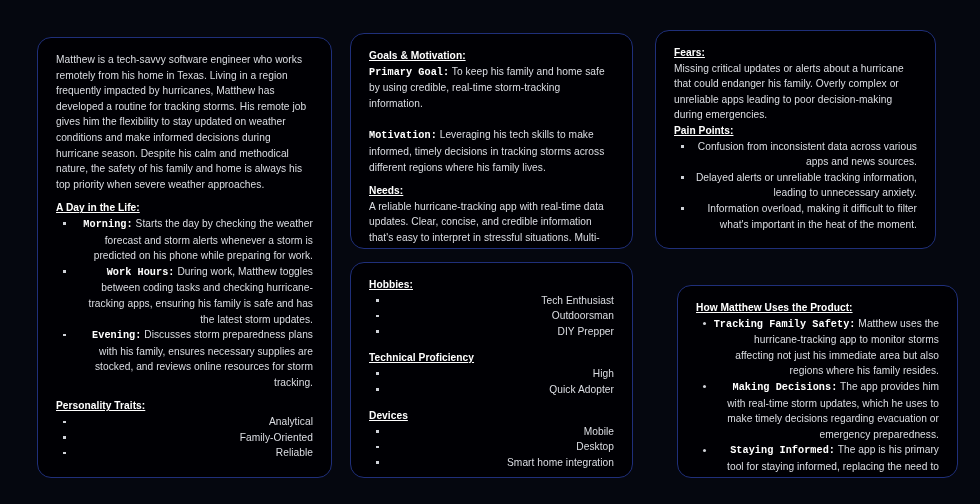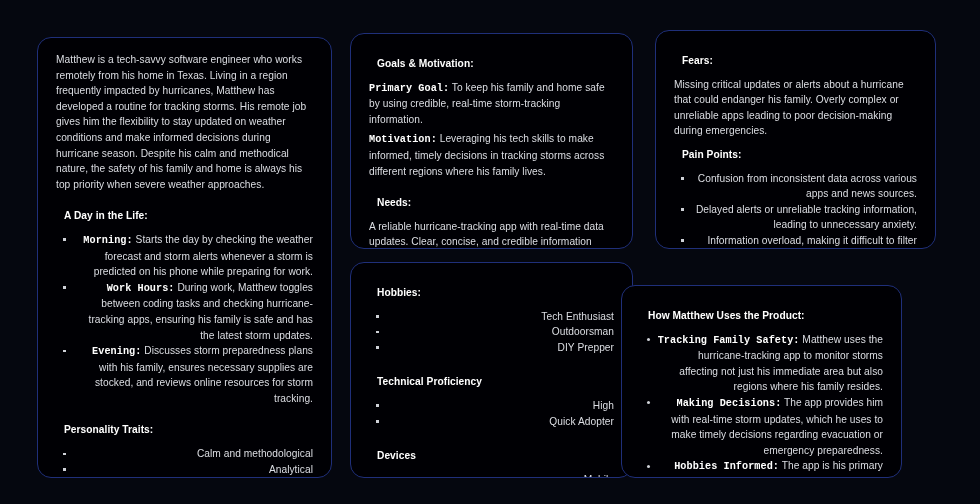--- a/index.html
+++ b/index.html
@@ -29,37 +29,38 @@
     padding: 14px 18px 14px 18px;
     overflow: hidden;
   }
   
   #card-profile   { left: 37px;  top: 37px;  width: 295px; height: 441px; }
   
   #card-goals     { left: 350px; top: 33px;  width: 283px; height: 216px; }
   #card-hobbies   { left: 350px; top: 262px; width: 283px; height: 216px; }
   
   #card-fears     { left: 655px; top: 30px;  width: 281px; height: 219px; }
-  #card-usage     { left: 621px; top: 285px; width: 281px; height: 193px; }
+  #card-usage     { left: 677px; top: 285px; width: 281px; height: 193px; }
 
   .para {
     font-size: 10.2px;
     line-height: 15.6px;
     color: #dcdee4;
     margin: 0 0 0 0;
     letter-spacing: 0.05px;
   }
-  .para + .para { margin-top: 4px; }
+  .para + .para { margin-top: 16px; }
   .heading {
     font-size: 10.2px;
     line-height: 15.6px;
     font-weight: bold;
     color: #ffffff;
-    margin: 8px;
+    margin: 0;
     letter-spacing: 0.05px;
+    text-decoration: underline;
   }
   .spacer-sm { height: 8px; }
   .spacer-md { height: 11px; }
   b.inline { color: #ffffff; font-weight: bold; font-family: Liberation Mono, monospace; }
 
   ul.bullets {
     margin: 0;
     padding: 0;
     list-style: none;
   }
@@ -97,21 +98,20 @@
     <div class="spacer-sm"></div>
     <p class="heading">A Day in the Life:</p>
     <ul class="bullets">
       <li><b class="inline">Morning:</b><span> Starts the day by checking the weather forecast and storm alerts whenever a storm is predicted on his phone while preparing for work.</span></li>
       <li><b class="inline">Work Hours:</b><span> During work, Matthew toggles between coding tasks and checking hurricane-tracking apps, ensuring his family is safe and has the latest storm updates.</span></li>
       <li><b class="inline">Evening:</b><span> Discusses storm preparedness plans with his family, ensures necessary supplies are stocked, and reviews online resources for storm tracking.</span></li>
     </ul>
     <div class="spacer-sm"></div>
     <p class="heading">Personality Traits:</p>
     <ul class="bullets">
-      <li>Calm and methodological</li>
       <li>Analytical</li>
       <li>Family-Oriented</li>
       <li>Reliable</li>
     </ul>
   </section>
 
   <section class="card" id="card-goals">
     <p class="heading">Goals &amp; Motivation:</p>
     <p class="para"><b class="inline">Primary Goal:</b><span> To keep his family and home safe by using credible, real-time storm-tracking information.</span></p>
     <p class="para"><b class="inline">Motivation:</b><span> Leveraging his tech skills to make informed, timely decisions in tracking storms across different regions where his family lives.</span></p>
@@ -151,17 +151,17 @@
       <li>Delayed alerts or unreliable tracking information, leading to unnecessary anxiety.</li>
       <li>Information overload, making it difficult to filter what's important in the heat of the moment.</li>
     </ul>
   </section>
 
   <section class="card" id="card-usage">
     <p class="heading">How Matthew Uses the Product:</p>
     <ul class="bullets round">
       <li><b class="inline">Tracking Family Safety:</b><span> Matthew uses the hurricane-tracking app to monitor storms affecting not just his immediate area but also regions where his family resides.</span></li>
       <li><b class="inline">Making Decisions:</b><span> The app provides him with real-time storm updates, which he uses to make timely decisions regarding evacuation or emergency preparedness.</span></li>
-      <li><b class="inline">Hobbies Informed:</b><span> The app is his primary tool for staying informed, replacing the need to switch between multiple sources of information.</span></li>
+      <li><b class="inline">Staying Informed:</b><span> The app is his primary tool for staying informed, replacing the need to switch between multiple sources of information.</span></li>
     </ul>
   </section>
 
 </div>
 
 </body></html>

